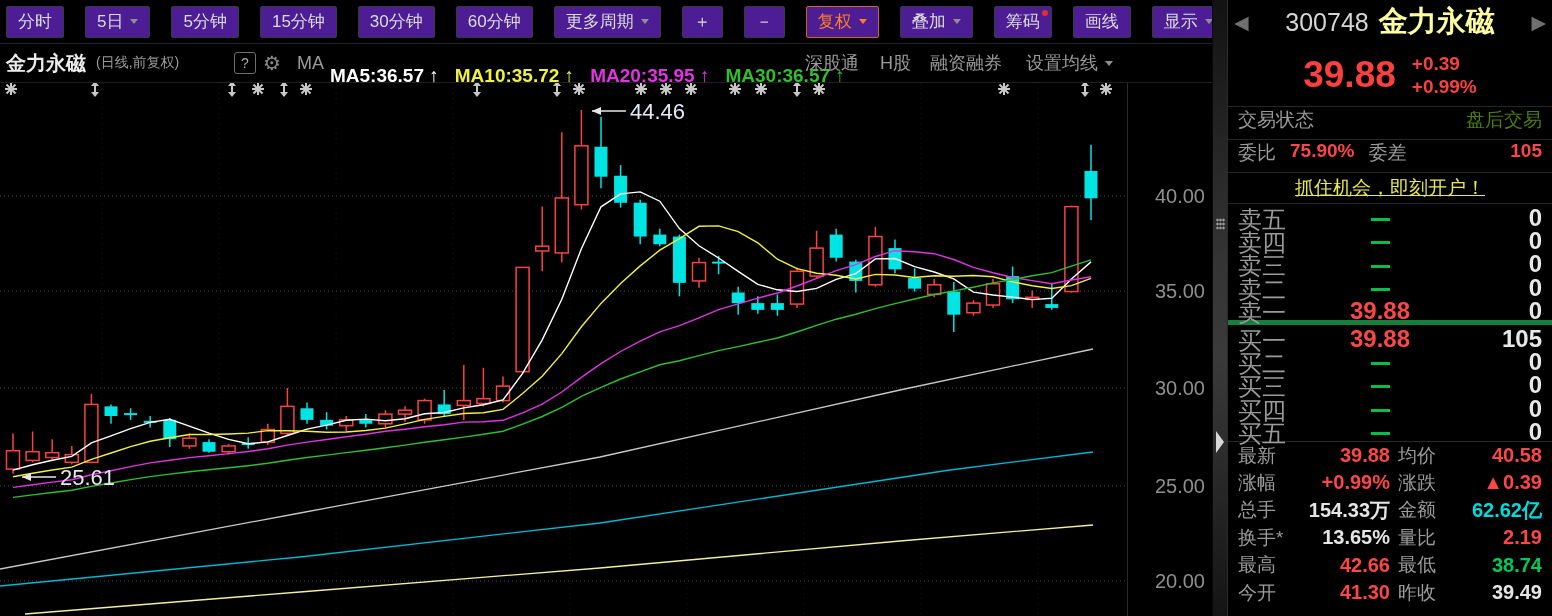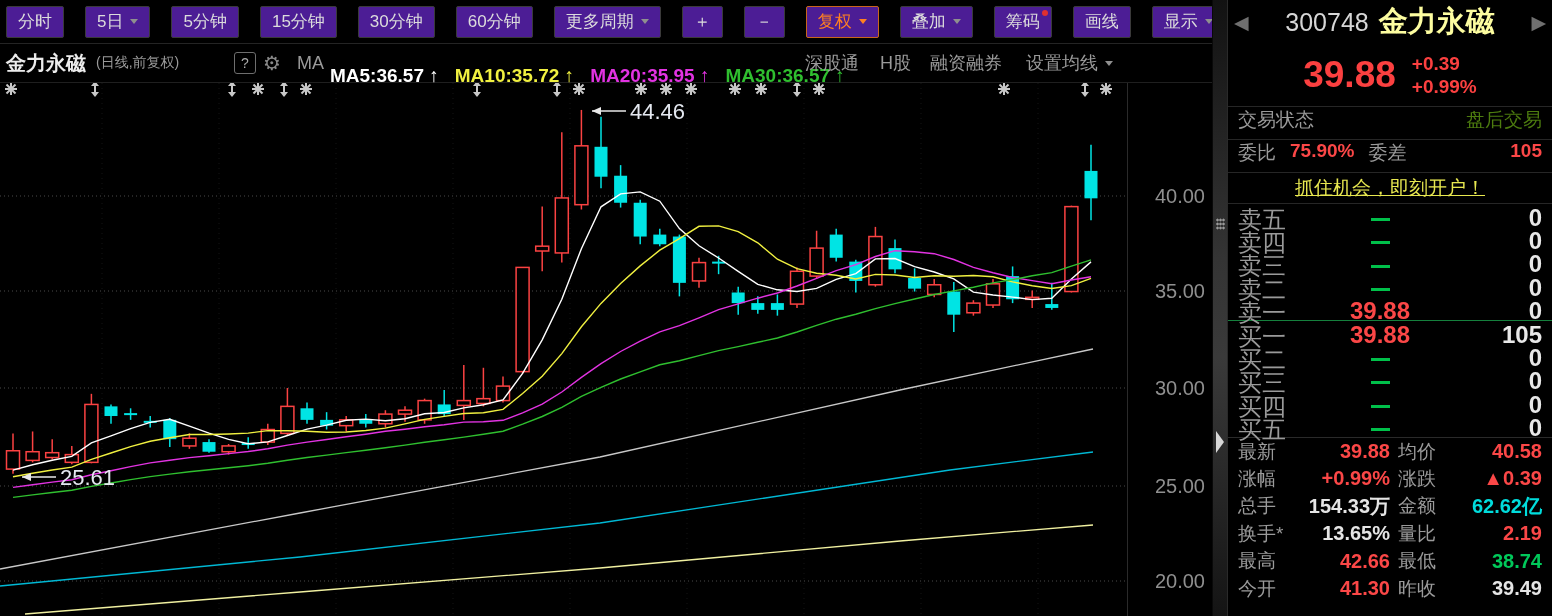--- a/index.html
+++ b/index.html
@@ -50,21 +50,21 @@
   .chgcol{display:flex;flex-direction:column;color:#fb4040;font-size:19px;font-weight:bold;line-height:23px;}
   .prow{height:32px;display:flex;padding:0 10px;border-bottom:1px solid #262626;font-size:19px;}
   .adrow{height:30px;display:flex;align-items:center;justify-content:center;border-bottom:1px solid #262626;}
   .adlink{color:#e8e850;font-size:19px;text-decoration:underline;cursor:pointer;}
   #book{border-bottom:1px solid #2a2a2a;}
   .orow{height:23.2px;display:flex;align-items:flex-start;padding:0 10px;font-size:24px;}
   .orow .lbl{width:64px;color:#9a9a9a;}
   .orow .mid{flex:1;text-align:center;font-weight:bold;}
   .orow .vol{width:84px;text-align:right;color:#e8e8e8;font-weight:bold;}
   .dash{display:inline-block;width:19px;height:3px;background:#00c04a;vertical-align:middle;}
-  .asksep{border-bottom:1px solid #15803d;}
+  .asksep{border-bottom:5px solid #15803d;}
   .srow{height:27.4px;display:flex;align-items:center;padding:0 10px;font-size:19px;}
   .scell{display:flex;flex:1;align-items:center;}
   .scell .lbl{color:#9a9a9a;width:62px;}
   .scell .val{flex:1;text-align:right;font-weight:bold;font-size:20px;}
   .scell.right .lbl{margin-left:8px;}
   .c-red{color:#fb4747;} .c-green{color:#00c85a;} .c-cyan{color:#00dcdc;} .c-white{color:#e5e5e5;}
 </style>
 </head>
 <body>
 

